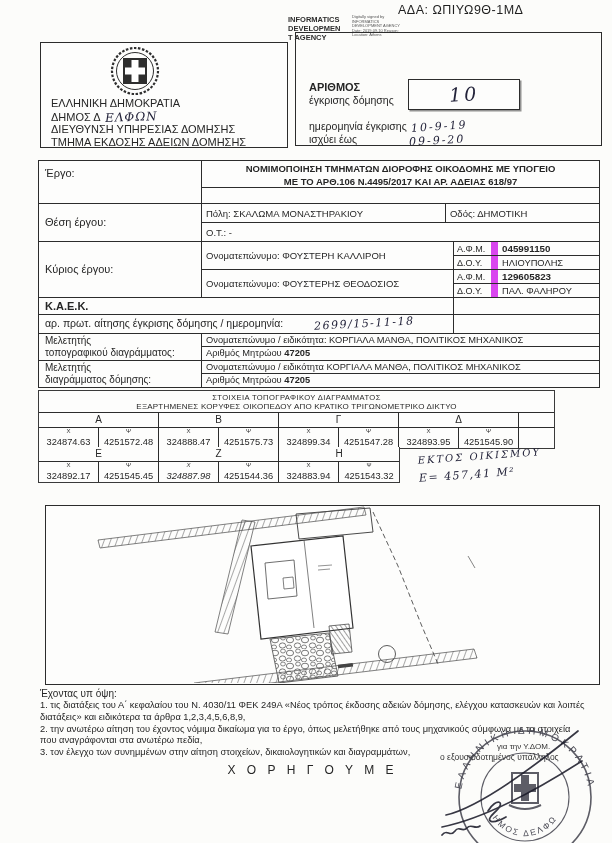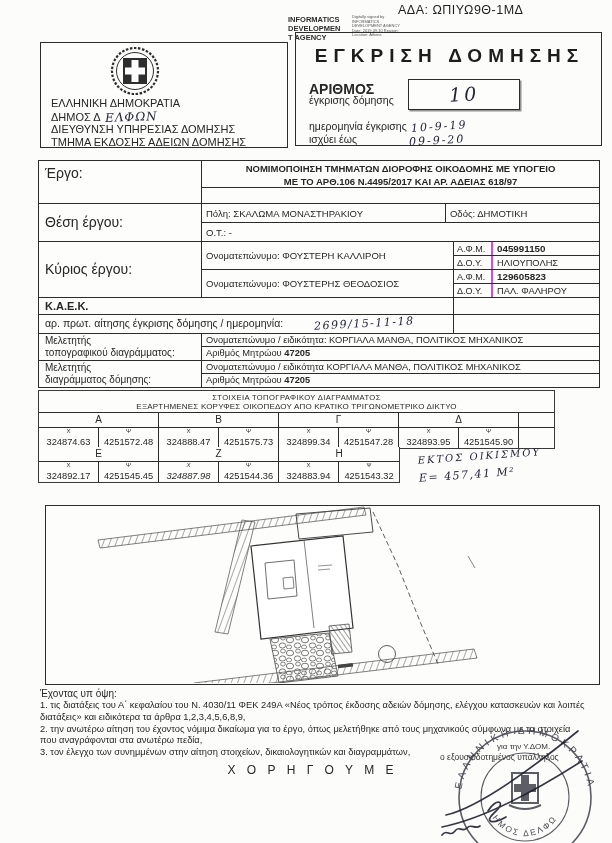--- a/index.html
+++ b/index.html
@@ -6,29 +6,29 @@
   #page{position:relative;width:612px;height:843px;background:#fcfcfa;overflow:hidden;
         font-family:"Liberation Sans",sans-serif;color:#262626;}
   .abs{position:absolute;}
   .hand{font-family:"DejaVu Serif",serif;font-style:italic;color:#23233a;display:inline-block;}
   .box{border:1.6px solid #2c2c2c;box-sizing:border-box;background:#fdfdfc;}
   .thin{border-color:#3a3a3a;}
   
   .t1row{display:flex;border-top:1px solid #2c2c2c;box-sizing:border-box;}
   .t1row.first{border-top:none;}
   .t1lab{width:163px;border-right:1px solid #2c2c2c;box-sizing:border-box;
-         font-size:14px;padding:3px 4px 0 6px;line-height:13px;}
+         font-size:11px;padding:3px 4px 0 6px;line-height:13px;}
   .t1val{flex:1;display:flex;flex-direction:column;min-width:0;box-sizing:border-box;}
   .sub{display:flex;box-sizing:border-box;align-items:center;font-size:9.5px;}
   .sub .cell{padding:1px 4px;box-sizing:border-box;white-space:nowrap;overflow:hidden;}
   .br{border-right:1px solid #2c2c2c;}
   .bb{border-bottom:1px solid #2c2c2c;}
   .afmblk{width:145px;display:flex;flex-direction:column;align-self:stretch;}
   .afmrow{display:flex;flex:1;align-items:center;font-size:9px;}
-  .afmrow .al{width:34px;padding-left:3px;border-right:2px solid #d946ef;align-self:stretch;display:flex;align-items:center;}
+  .afmrow .al{width:34px;padding-left:3px;border-right:7px solid #d946ef;align-self:stretch;display:flex;align-items:center;}
   .afmrow .av{flex:1;padding-left:4px;font-size:9.8px;font-weight:700;}
   .afmrow .av.doy{font-weight:400;font-size:9.3px;}
   
   .hdcell{font-size:10px;text-align:center;box-sizing:border-box;padding-top:1px;}
   .vcell{position:relative;box-sizing:border-box;text-align:center;}
   .vcell .sym{position:absolute;top:0;left:0;right:0;font-size:6px;color:#333;line-height:6px;}
   .vcell .num{position:absolute;bottom:1px;left:0;right:0;font-size:9.3px;}
   .ftext{font-size:9.3px;line-height:11.8px;}
 </style>
 </head>
@@ -39,22 +39,21 @@
   <div class="abs" style="left:398px;top:3px;width:200px;font-size:12.5px;letter-spacing:.5px;color:#1f1f1f;">ΑΔΑ: ΩΠΙΥΩ9Θ-1ΜΔ</div>
 
   <div class="abs" style="left:288px;top:15px;width:64px;font-size:7.5px;font-weight:700;line-height:9px;color:#2d2d2d;z-index:5;">
     <div>INFORMATICS</div>
     <div>DEVELOPMEN</div>
     <div>T AGENCY</div>
   </div>
   <div class="abs" style="left:352px;top:15px;width:58px;font-size:4px;line-height:4.6px;color:#555;z-index:5;">Digitally signed by INFORMATICS DEVELOPMENT AGENCY Date: 2019.09.10 Reason: Location: Athens</div>
 
   <div class="abs box" style="left:295px;top:32px;width:307px;height:114px;background:transparent;">
-    <div class="abs" style="left:0;top:12px;width:307px;text-align:center;font-size:19px;font-weight:700;letter-spacing:6px;color:#1d1d1d;">ΕΓΚΡΙΣΗ ΔΟΜΗΣΗΣ</div>
-    <div class="abs" style="left:13px;top:48px;font-size:14px;font-weight:700;">ΑΡΙΘΜΟΣ</div>
+    <div class="abs" style="left:13px;top:48px;font-size:11px;font-weight:700;">ΑΡΙΘΜΟΣ</div>
     <div class="abs" style="left:13px;top:61px;font-size:10.5px;">έγκρισης δόμησης</div>
     <div class="abs box" style="left:112px;top:46px;width:112px;height:31px;box-shadow:1.5px 1.5px 0 rgba(60,60,60,.55);text-align:center;">
       <span class="hand" style="font-size:19px;letter-spacing:3px;transform:rotate(-3deg);margin-top:3px;">10</span>
     </div>
     <div class="abs" style="left:13px;top:87px;font-size:10.5px;">ημερομηνία έγκρισης</div>
     <div class="abs" style="left:115px;top:83px;">
       <span class="hand" style="font-size:11px;letter-spacing:2px;transform:rotate(-4deg);">10-9-19</span>
     </div>
     <div class="abs" style="left:13px;top:100px;font-size:10.5px;">ισχύει έως</div>
     <div class="abs" style="left:113px;top:97px;">

